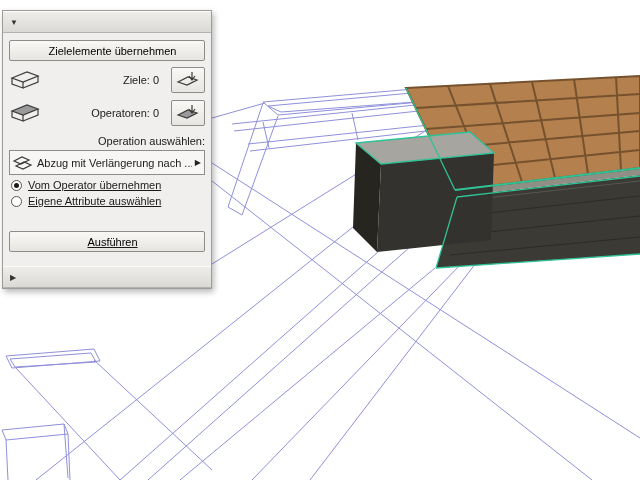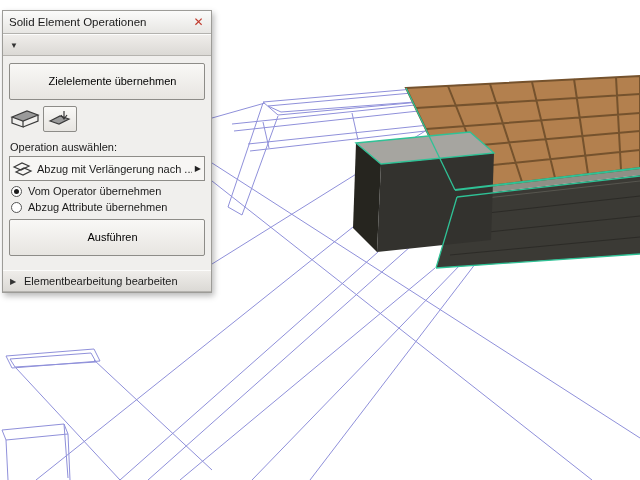--- a/index.html
+++ b/index.html
@@ -46,53 +46,53 @@
   .section-header{
     height:20px;display:flex;align-items:center;gap:6px;
     padding:0 7px;
     background:linear-gradient(#efedea,#dbd9d5);
     border-top:1px solid #fcfcfb;border-bottom:1px solid #b5b3af;
     white-space:nowrap;
   }
   .tri{font-size:8px;color:#333;width:8px;display:inline-block;}
   .body{padding:7px 6px 6px 6px;}
   .btn{
-    display:block;width:100%;height:37px;box-sizing:border-box;
+    display:block;width:100%;height:21px;box-sizing:border-box;
     background:linear-gradient(#f9f8f6,#e7e5e1);
     border:1px solid #8d8c88;border-radius:2px;
     font-size:11px;text-align:center;line-height:19px;
     white-space:nowrap;overflow:hidden;padding-left:17px;
   }
   .row{display:flex;align-items:center;margin:6px 0 7px 0;}
   .picto{width:34px;height:24px;flex:0 0 auto;display:flex;align-items:center;}
   .count-label{flex:1;text-align:right;padding-right:12px;white-space:nowrap;}
   .icon-btn{
     width:34px;height:26px;box-sizing:border-box;flex:0 0 auto;
     background:linear-gradient(#f9f8f6,#e7e5e1);
     border:1px solid #8d8c88;border-radius:2px;
     display:flex;align-items:center;justify-content:center;
   }
-  .field-label{margin:9px 0 3px 1px;white-space:nowrap;}
+  .field-label{margin:9px 0 3px 1px;white-space:nowrap;text-align:right;}
   .dropdown{
     display:flex;align-items:center;height:25px;box-sizing:border-box;
     border:1px solid #8d8c88;background:#f7f6f4;padding:0 3px 0 2px;gap:3px;
   }
   .dropdown .dd-text{flex:1;white-space:nowrap;overflow:hidden;font-size:11px;}
   .dd-arrow{font-size:8px;color:#222;flex:0 0 auto;}
   .radio-row{display:flex;align-items:center;gap:6px;margin:4px 0 4px 2px;}
   .radio{
     width:11px;height:11px;border-radius:50%;border:1px solid #555;
     background:#fff;flex:0 0 auto;position:relative;box-sizing:border-box;
   }
   .radio.checked::after{
     content:"";position:absolute;left:2px;top:2px;width:5px;height:5px;
     border-radius:50%;background:#1c1c1c;
   }
-  .radio-label{white-space:nowrap;}
-  .exec-wrap{margin:6px 0 8px 0;}
+  .radio-label{white-space:nowrap;text-decoration:underline;}
+  .exec-wrap{margin:24px 0 8px 0;text-decoration:underline;}
   .mini{stroke:#3a3a3a;stroke-width:1.2;fill:none;}
   .mini-fill{fill:#9a9a9a;stroke:#3a3a3a;stroke-width:1.2;}
 </style>
 </head>
 <body>
 
 <svg id="viewport" viewBox="0 0 640 480" xmlns="http://www.w3.org/2000/svg">
 
   <g>
     <path class="wire" d="
@@ -156,43 +156,56 @@
     <path class="green2" d="M455 190 L640 168"></path>
     <path class="green1" d="M406 88 L455 190"></path>
     <path class="green1" d="M457 197 L640 176"></path>
     <path class="green1" d="M436 268 L640 254 M436 268 L457 197"></path>
     <polygon class="green1" points="356,143 470,132 494,153 381,164" fill="none"></polygon>
   </g>
 </svg>
 
 <div class="panel">
 
-  <div class="titlebar">
-    <span class="title">Solid Element Operationen</span>
-    <span class="close-btn">✕</span>
-  </div>
 
   <div class="section-header">
     <span class="tri">▼</span>
   </div>
 
   <div class="body">
 
     <button class="btn">Zielelemente übernehmen</button>
 
+    <div class="row">
+      <span class="picto">
+        <svg width="32" height="24" viewBox="0 0 32 24">
+          <polygon class="mini" points="3,10 18,4 29,8 14,14"></polygon>
+          <polyline class="mini" points="3,10 3,16 14,20 14,14"></polyline>
+          <polyline class="mini" points="14,20 29,14 29,8"></polyline>
+        </svg>
+      </span>
+      <span class="count-label">Ziele: 0</span>
+      <span class="icon-btn">
+        <svg width="24" height="20" viewBox="0 0 24 20">
+          <polygon class="mini" points="2,12 12,7 21,10 11,15"></polygon>
+          <path class="mini" d="M16 2 L16 9 M13 6 L16 10 L19 6"></path>
+        </svg>
+      </span>
+    </div>
 
 
     <div class="row">
       <span class="picto">
         <svg width="32" height="24" viewBox="0 0 32 24">
           <polygon class="mini-fill" points="3,10 18,4 29,8 14,14"></polygon>
           <polyline class="mini" points="3,10 3,16 14,20 14,14"></polyline>
           <polyline class="mini" points="14,20 29,14 29,8"></polyline>
         </svg>
       </span>
+      <span class="count-label">Operatoren: 0</span>
       <span class="icon-btn">
         <svg width="24" height="20" viewBox="0 0 24 20">
           <polygon class="mini-fill" points="2,12 12,7 21,10 11,15"></polygon>
           <path class="mini" d="M16 2 L16 9 M13 6 L16 10 L19 6"></path>
         </svg>
       </span>
     </div>
 
     <div class="field-label">Operation auswählen:</div>
 
@@ -205,26 +218,25 @@
       <span class="dd-arrow">▶</span>
     </div>
 
 
     <div class="radio-row">
       <span class="radio checked"></span>
       <span class="radio-label">Vom Operator übernehmen</span>
     </div>
     <div class="radio-row">
       <span class="radio"></span>
-      <span class="radio-label">Abzug Attribute übernehmen</span>
+      <span class="radio-label">Eigene Attribute auswählen</span>
     </div>
 
     <div class="exec-wrap">
       <button class="btn">Ausführen</button>
     </div>
   </div>
 
   <div class="section-header">
     <span class="tri">▶</span>
-    <span>Elementbearbeitung bearbeiten</span>
   </div>
 
 </div>
 
 </body></html>

